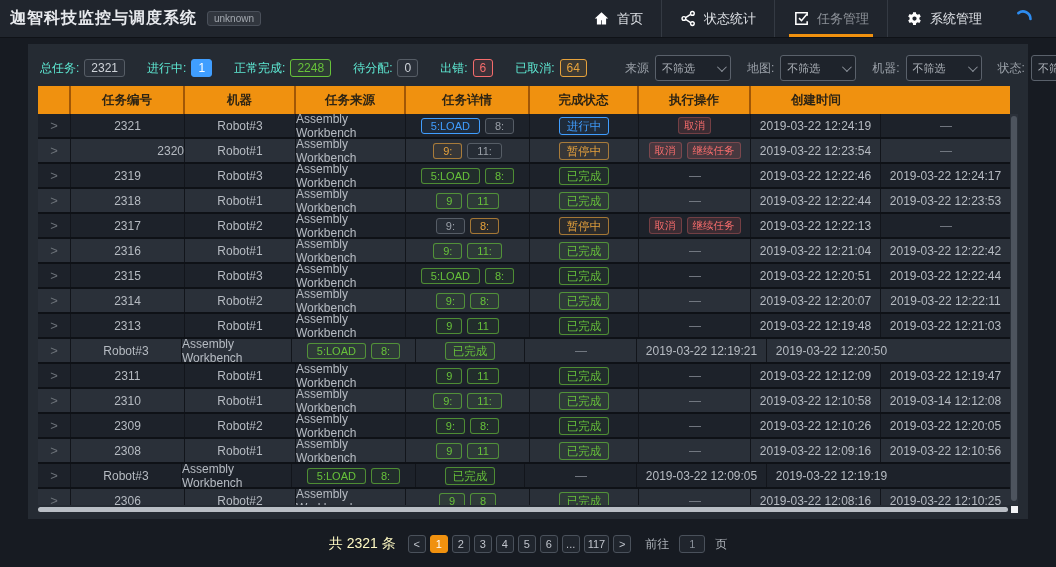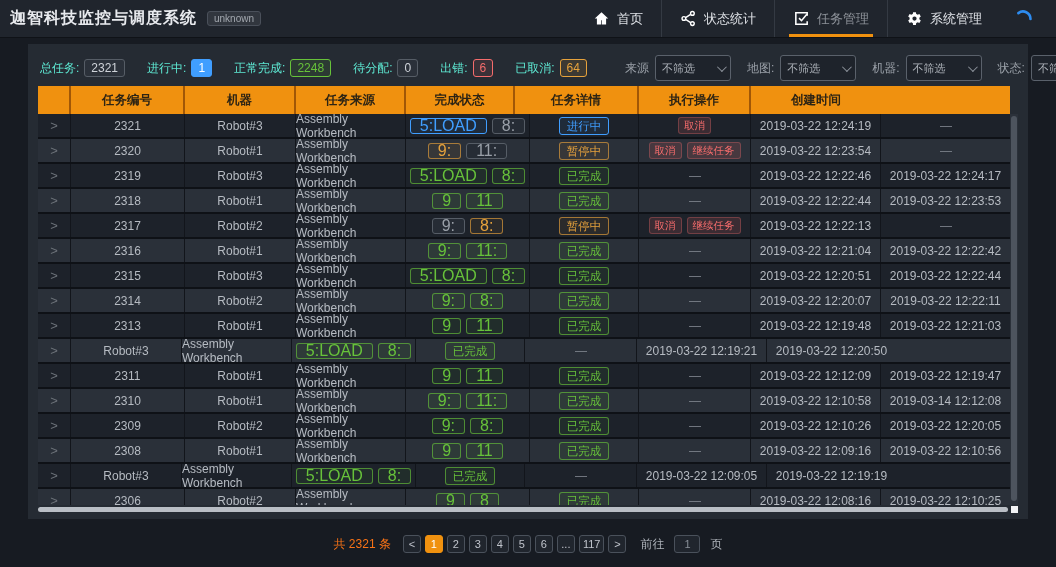--- a/index.html
+++ b/index.html
@@ -52,21 +52,21 @@
     border-right:2px solid rgba(96,40,0,.55); overflow:hidden; }
   .th:last-child { border-right:none; }
   .tbody { height:391px; overflow:hidden; width:972px; }
   .tr { display:flex; height:25px; border-bottom:2px solid #0e1116; align-items:center;
     font-size:12px; color:#b6bbc2; background:#1d222a; }
   .tr.even { background:#2a3039; }
   .td { display:flex; align-items:center; justify-content:center; height:100%;
     border-right:1px solid #12151b; overflow:hidden; gap:5px; }
   .td:last-child { border-right:none; }
   .expand { color:#6c7279; font-size:13px; cursor:pointer; }
-  .mini { display:inline-block; font-size:16px; line-height:14px; padding:0 9px;
+  .mini { display:inline-block; font-size:11px; line-height:14px; padding:0 9px;
     border-radius:3px; border:1px solid #565d66; background:#262c35; color:#9aa0a8;
     white-space:nowrap; }
   .mini.b-info    { color:#409eff; border-color:#409eff; background:rgba(64,158,255,.08); }
   .mini.b-success { color:#67c23a; border-color:rgba(103,194,58,.65); background:rgba(103,194,58,.07); }
   .mini.b-warning { color:#e6a23c; border-color:rgba(230,162,60,.65); background:rgba(230,162,60,.07); }
   .status { font-size:11.5px; padding:1px 7px; }
   .act-btn { display:inline-block; font-size:10.5px; line-height:15px; padding:0 5px;
     border-radius:3px; color:#f56c6c; background:rgba(245,108,108,.14);
     border:1px solid rgba(245,108,108,.3); cursor:pointer; white-space:nowrap; }
   .dash { color:#7b818a; letter-spacing:-1px; }
@@ -74,21 +74,21 @@
   .vscroll { position:absolute; top:28px; right:0; width:8px; height:391px; background:#2b313a; }
   .vscroll .thumb { position:absolute; top:2px; left:1px; width:6px; height:385px;
     background:#4d545e; border-radius:3px; }
   .hscroll { height:7px; margin-top:1px; position:relative; width:980px; }
   .hscroll .thumb { position:absolute; left:0; top:1px; height:5px; width:970px;
     background:#b9bec5; border-radius:3px; }
   .hscroll .corner { position:absolute; right:0; top:0; width:7px; height:7px; background:#f2f3f5; }
 
   
   .pager { display:flex; align-items:center; justify-content:center; margin-top:16px; gap:4px; }
-  .pager-total { color:#f97316; font-size:12px; margin-right:8px; }
+  .pager-total { color:#fef9c3; font-size:14px; margin-right:8px; }
   .pg-btn { min-width:18px; height:18px; display:flex; align-items:center; justify-content:center;
     background:#20252d; border:1px solid #4a515b; border-radius:3px; color:#c0c4cc;
     font-size:11px; padding:0 3px; cursor:pointer; }
   .pg-btn.active { background:var(--accent); border-color:var(--accent); color:#fff; }
   .goto-label { color:#aeb3ba; font-size:12px; margin-left:10px; }
   .goto-input { width:26px; height:18px; background:#20252d; border:1px solid #4a515b;
     border-radius:3px; color:#8a9099; font-size:11px; text-align:center; margin:0 6px; }
 </style>
 </head>
 <body>
@@ -199,22 +199,22 @@
         </div>
       </div>
   </div>
 
   <div class="table-wrap">
     <div class="thead" id="thead">
         <div class="th" style="width: 33px;"></div>
         <div class="th" style="width: 114px;">任务编号</div>
         <div class="th" style="width: 111px;">机器</div>
         <div class="th" style="width: 110px;">任务来源</div>
+        <div class="th" style="width: 124px;">任务详情</div>
         <div class="th" style="width: 109px;">完成状态</div>
-        <div class="th" style="width: 124px;">任务详情</div>
         <div class="th" style="width: 112px;">执行操作</div>
         <div class="th" style="width: 130px;">创建时间</div>
       </div>
     <div class="tbody" id="tbody">
         <div class="tr">
           <div class="td" style="width: 33px;">
             <span class="expand">&gt;</span>
           </div>
           <div class="td" style="width: 114px;">
             <span>2321</span>
@@ -239,21 +239,21 @@
             <span>2019-03-22 12:24:19</span>
           </div>
           <div class="td" style="width: 129px;">
             <span class="dash">—</span>
           </div>
         </div>
         <div class="tr even">
           <div class="td" style="width: 33px;">
             <span class="expand">&gt;</span>
           </div>
-          <div class="td" style="width: 114px;">
+          <div class="td" style="width: 114px; justify-content: flex-end;">
             <span>2320</span>
           </div>
           <div class="td" style="width: 111px;">
             <span>Robot#1</span>
           </div>
           <div class="td" style="width: 110px;">
             <span>Assembly Workbench</span>
           </div>
           <div class="td" style="width: 124px;">
             <span class="mini b-warning">9:</span>

